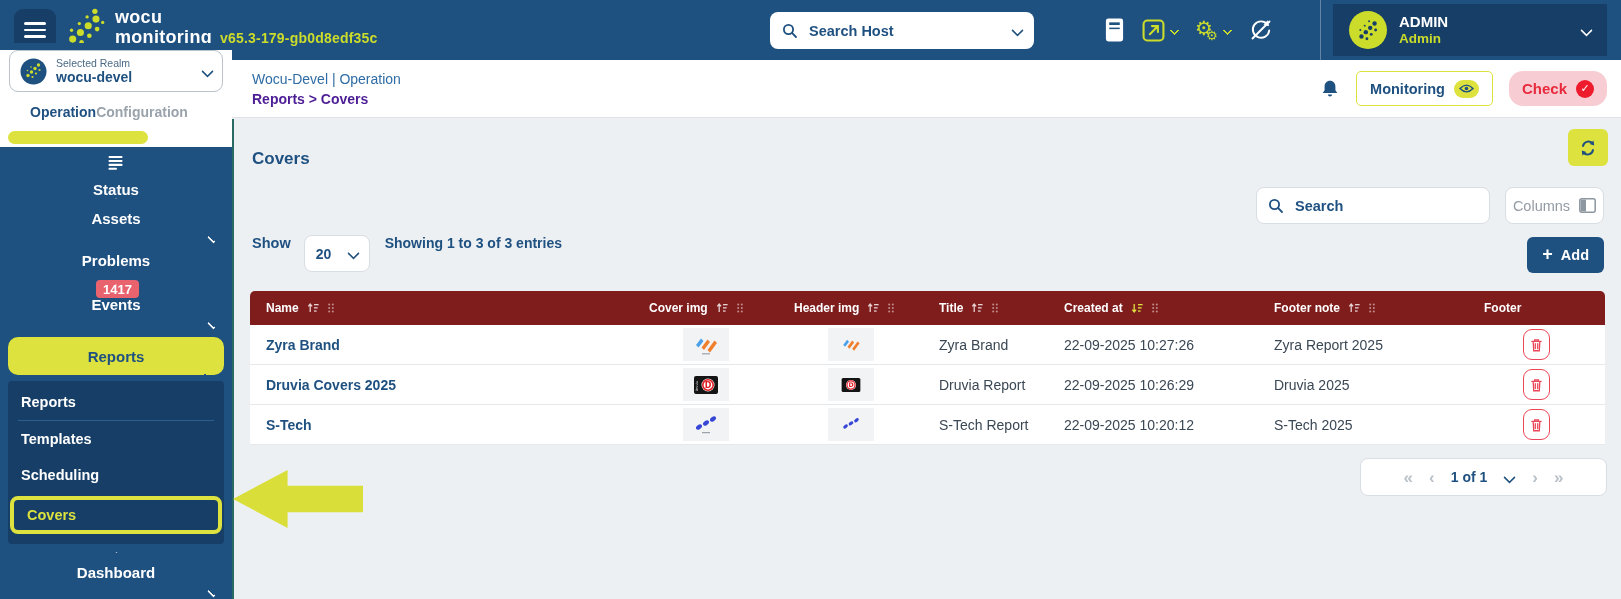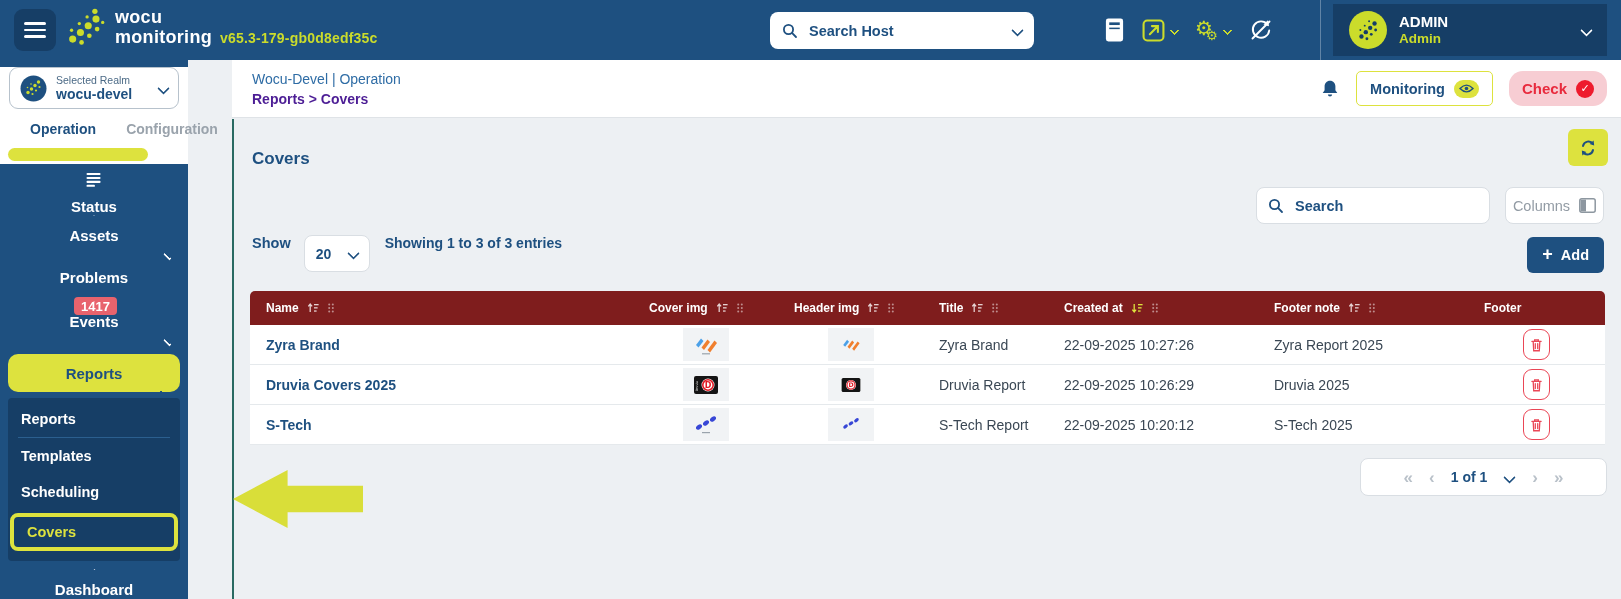--- a/index.html
+++ b/index.html
@@ -38,29 +38,29 @@
 
   .user-panel{position:absolute;left:1333px;top:4px;width:274px;height:52px;background:#163e66;
               border-radius:0;display:flex;align-items:center;padding:0 16px;gap:12px;
               box-sizing:border-box;cursor:pointer;}
   .avatar{width:38px;height:38px;border-radius:50%;background:#cbdc2b;display:flex;align-items:center;justify-content:center;}
   .user-name{font-size:15px;font-weight:700;color:#fff;line-height:1.2;}
   .user-role{font-size:13.5px;font-weight:600;color:#cbdc2b;line-height:1.2;}
   .user-chev{margin-left:auto;color:#fff;}
 
   
-  .sidebar{position:absolute;top:60px;left:0;width:188px;bottom:0;background:#1e5080;}
+  .sidebar{position:absolute;top:43px;left:0;width:232px;bottom:0;background:#1e5080;}
   .sidebar-top{background:#fff;height:97px;}
   .realm-box{margin:7px 9px 0;height:42px;border:1px solid #b7c2cc;border-radius:9px;display:flex;
              align-items:center;padding:0 10px;gap:9px;box-sizing:border-box;cursor:pointer;background:#fff;}
   .realm-meta{line-height:1.15;}
   .realm-label{font-size:10.5px;color:#4b6a86;}
   .realm-value{font-size:14px;font-weight:700;color:#1e5080;}
   .realm-chev{margin-left:auto;color:#1e5080;}
-  .side-tabs{display:flex;gap:30px;padding:12px 0 0 30px;font-size:14px;}
+  .side-tabs{display:flex;padding:12px 0 0 30px;font-size:14px;}
   .tab-operation{color:#1e5080;font-weight:700;cursor:pointer;}
   .tab-configuration{color:#9aa3ac;font-weight:600;cursor:pointer;}
   .tab-pill{position:absolute;left:8px;top:88px;width:140px;height:13px;border-radius:7px;background:#dde23e;}
 
   .menu{padding-top:8px;}
   .menu-item{height:43px;display:flex;align-items:center;padding:0 16px;color:#fff;
              font-size:15px;font-weight:700;gap:11px;cursor:pointer;flex-direction:column;}
   .menu-item .chev{margin-left:auto;color:#fff;}
   .badge{background:#e8636d;color:#fff;font-size:13px;font-weight:700;border-radius:4px;
          padding:2.5px 7px;margin-left:3px;line-height:1;}

